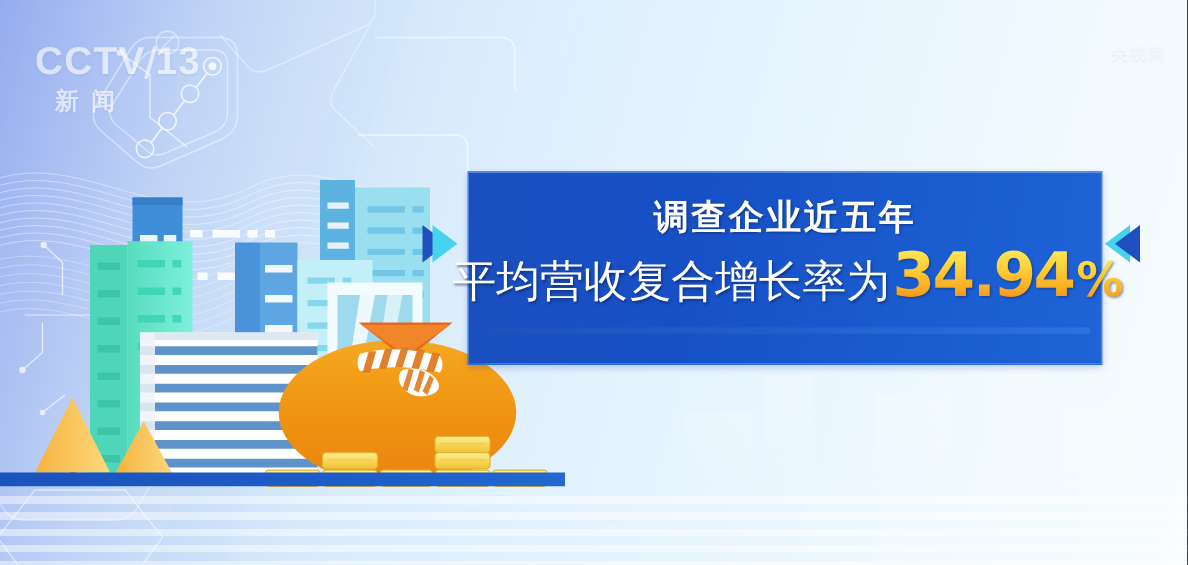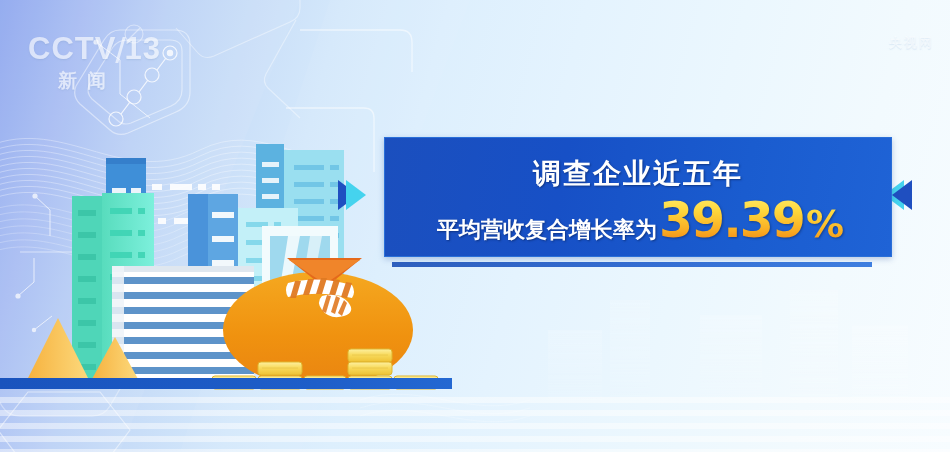--- a/index.html
+++ b/index.html
@@ -22,55 +22,55 @@
   .cctv-row1{
     font-size:31px;font-weight:bold;color:#ffffff;letter-spacing:1px;
     font-family:"Liberation Sans",sans-serif;line-height:34px;
     text-shadow:0 1px 2px rgba(120,150,190,.45);
   }
   .cctv-slash{display:inline-block;transform:skewX(-16deg);margin:0 2px 0 3px;
     width:3px;height:26px;background:#fff;vertical-align:-4px;}
   .cctv-13{display:inline-block;text-align:center;}
   .cctv-row2{
     font-size:19px;font-weight:bold;color:#ffffff;letter-spacing:10px;
-    margin-top:2px;margin-left:30px;
+    margin-top:2px;margin-left:16px;
     text-shadow:0 1px 2px rgba(120,150,190,.4);
   }
 
   
   .watermark{
     position:absolute;right:16px;top:34px;
     font-size:30px;font-weight:bold;color:rgba(255,255,255,.55);
     letter-spacing:0px;
     text-shadow:0 1px 1px rgba(200,220,240,.5);
   }
   .watermark .wm-cn{font-size:13px;letter-spacing:2px;display:block;
     text-align:right;margin-bottom:-6px;color:rgba(255,255,255,.5);}
 
   
-  .banner-wrap{position:absolute;left:384px;top:137px;width:508px;height:120px;}
+  .banner-wrap{position:absolute;left:374px;top:137px;width:508px;height:155px;}
   .banner{
     position:absolute;inset:0;
     background:linear-gradient(100deg,#1b4fbe 0%,#1750c6 35%,#1a5ccf 70%,#1f63d6 100%);
     border:1px solid #2a6fd8;
     box-shadow:0 2px 6px rgba(30,70,150,.28);
   }
   .banner-line1{
     position:absolute;left:0;right:0;top:17px;text-align:center;
     font-size:28px;font-weight:bold;color:#ffffff;letter-spacing:2px;
     font-family:"DejaVu Sans","Liberation Sans",sans-serif;
     text-shadow:1px 1px 2px rgba(8,30,80,.55);
   }
   .banner-line2{
     position:absolute;left:10px;right:6px;top:60px;
     display:flex;align-items:baseline;justify-content:center;
     white-space:nowrap;
   }
   .b2-text{
-    font-size:22px;font-weight:bold;color:#ffffff;letter-spacing:0px;
+    font-size:35px;font-weight:normal;color:#ffffff;letter-spacing:0px;
     font-family:"DejaVu Sans","Liberation Sans",sans-serif;
     text-shadow:1px 1px 2px rgba(8,30,80,.55);
   }
   .b2-num{
     font-size:49px;font-weight:bold;line-height:46px;
     font-family:"DejaVu Sans","Liberation Sans",sans-serif;
     letter-spacing:-2px;margin-left:2px;
     background:linear-gradient(180deg,#ffe14a 0%,#fdd233 28%,#f9b party 40%,#f4921f 78%,#ef8013 100%);
     background:linear-gradient(180deg,#ffe860 0%,#fed53a 30%,#f9ab22 72%,#f08413 100%);
     -webkit-background-clip:text;background-clip:text;
@@ -425,20 +425,20 @@
   <div class="arrow arrow-l-dark"></div>
   <div class="arrow arrow-l-cyan"></div>
   <div class="arrow arrow-r-cyan"></div>
   <div class="arrow arrow-r-dark"></div>
 
   <div class="banner-wrap">
     <div class="banner">
       <div class="banner-line1">调查企业近五年</div>
       <div class="banner-line2">
         <span class="b2-text">平均营收复合增长率为</span>
-        <span class="b2-num">39.39</span>
+        <span class="b2-num">34.94</span>
         <span class="b2-num b2-pct">%</span>
       </div>
     </div>
   </div>
   <div class="banner-underline"></div>
 
 </div>
 
 </body></html>

